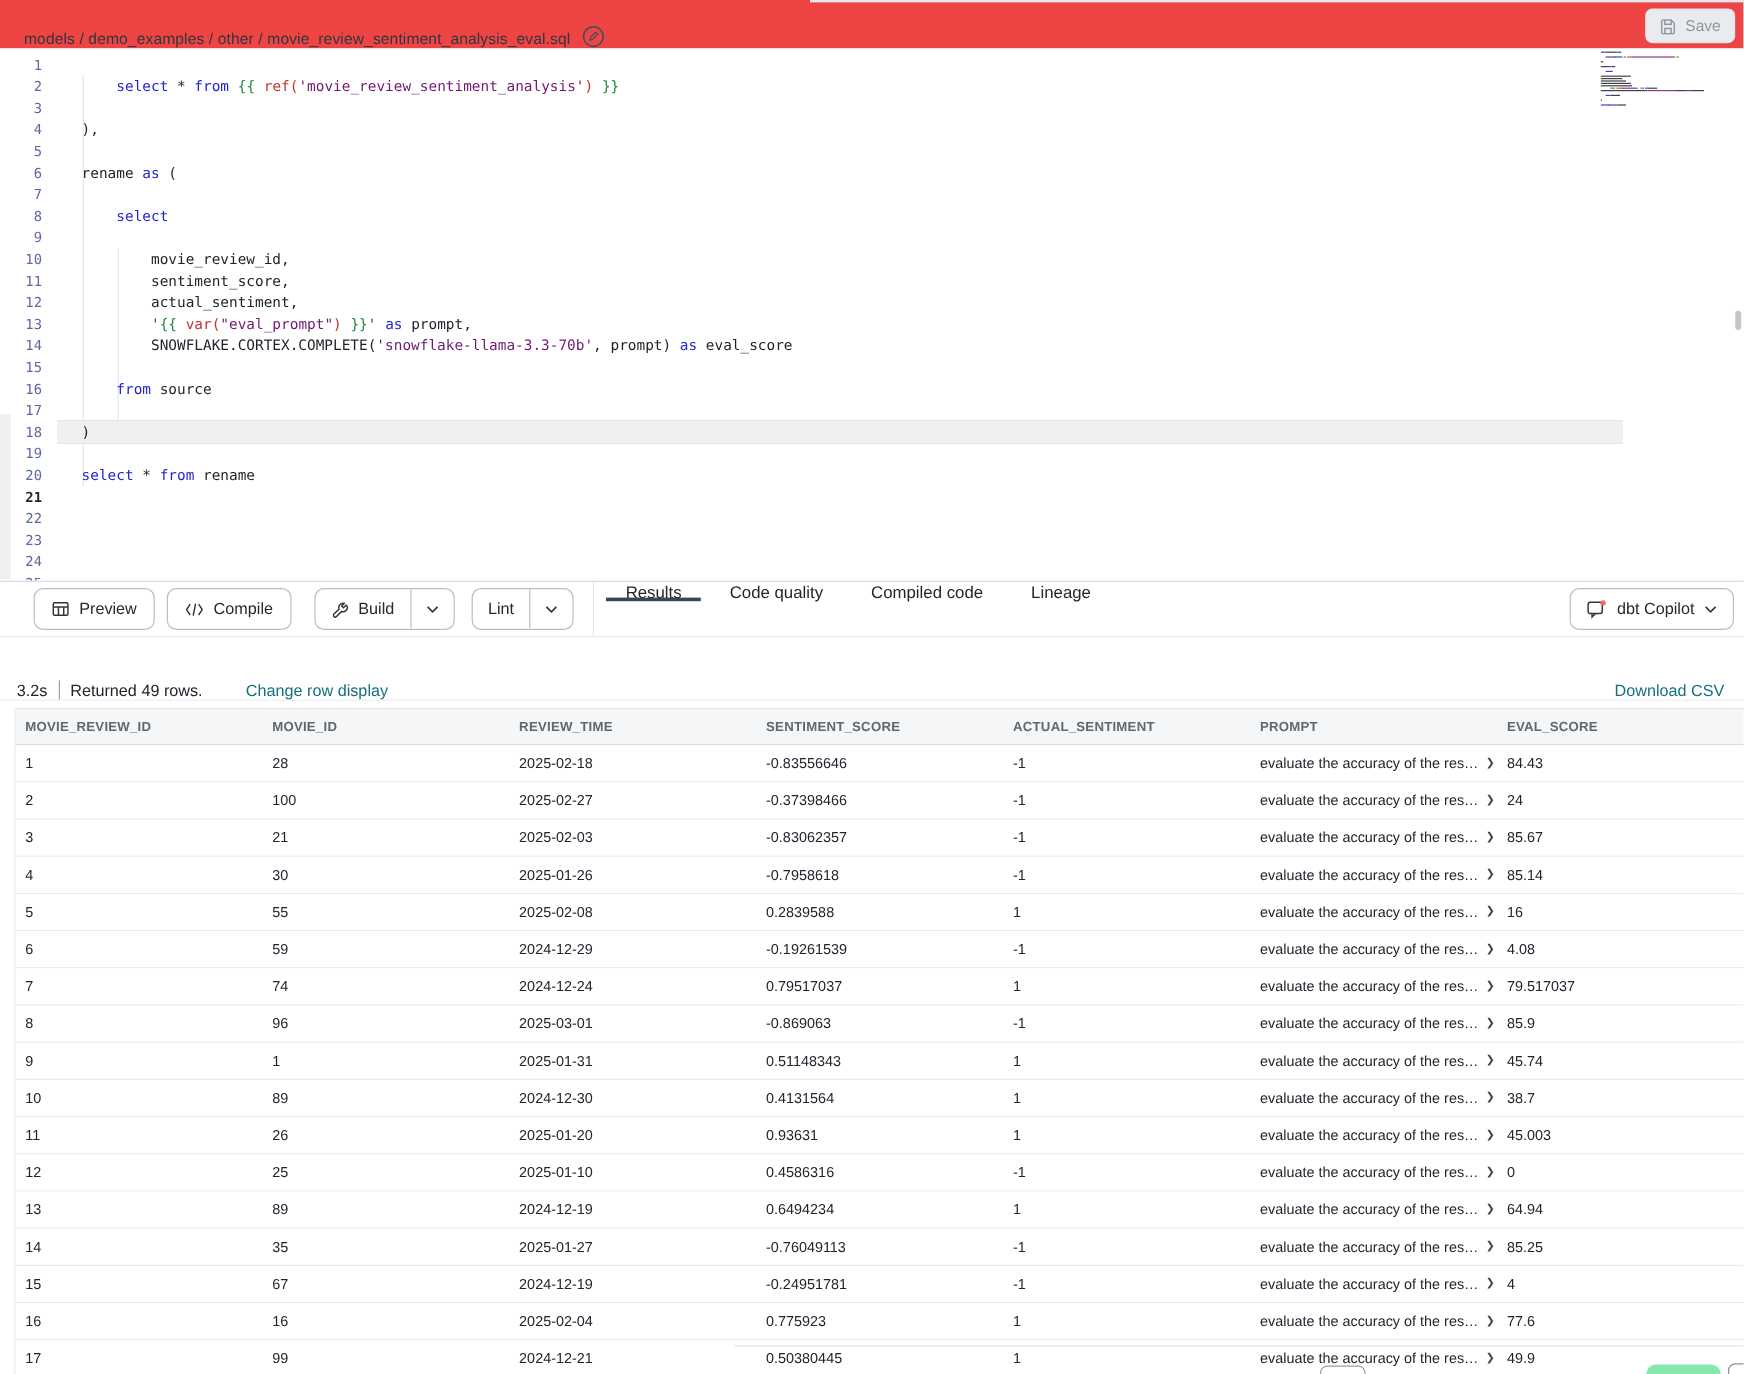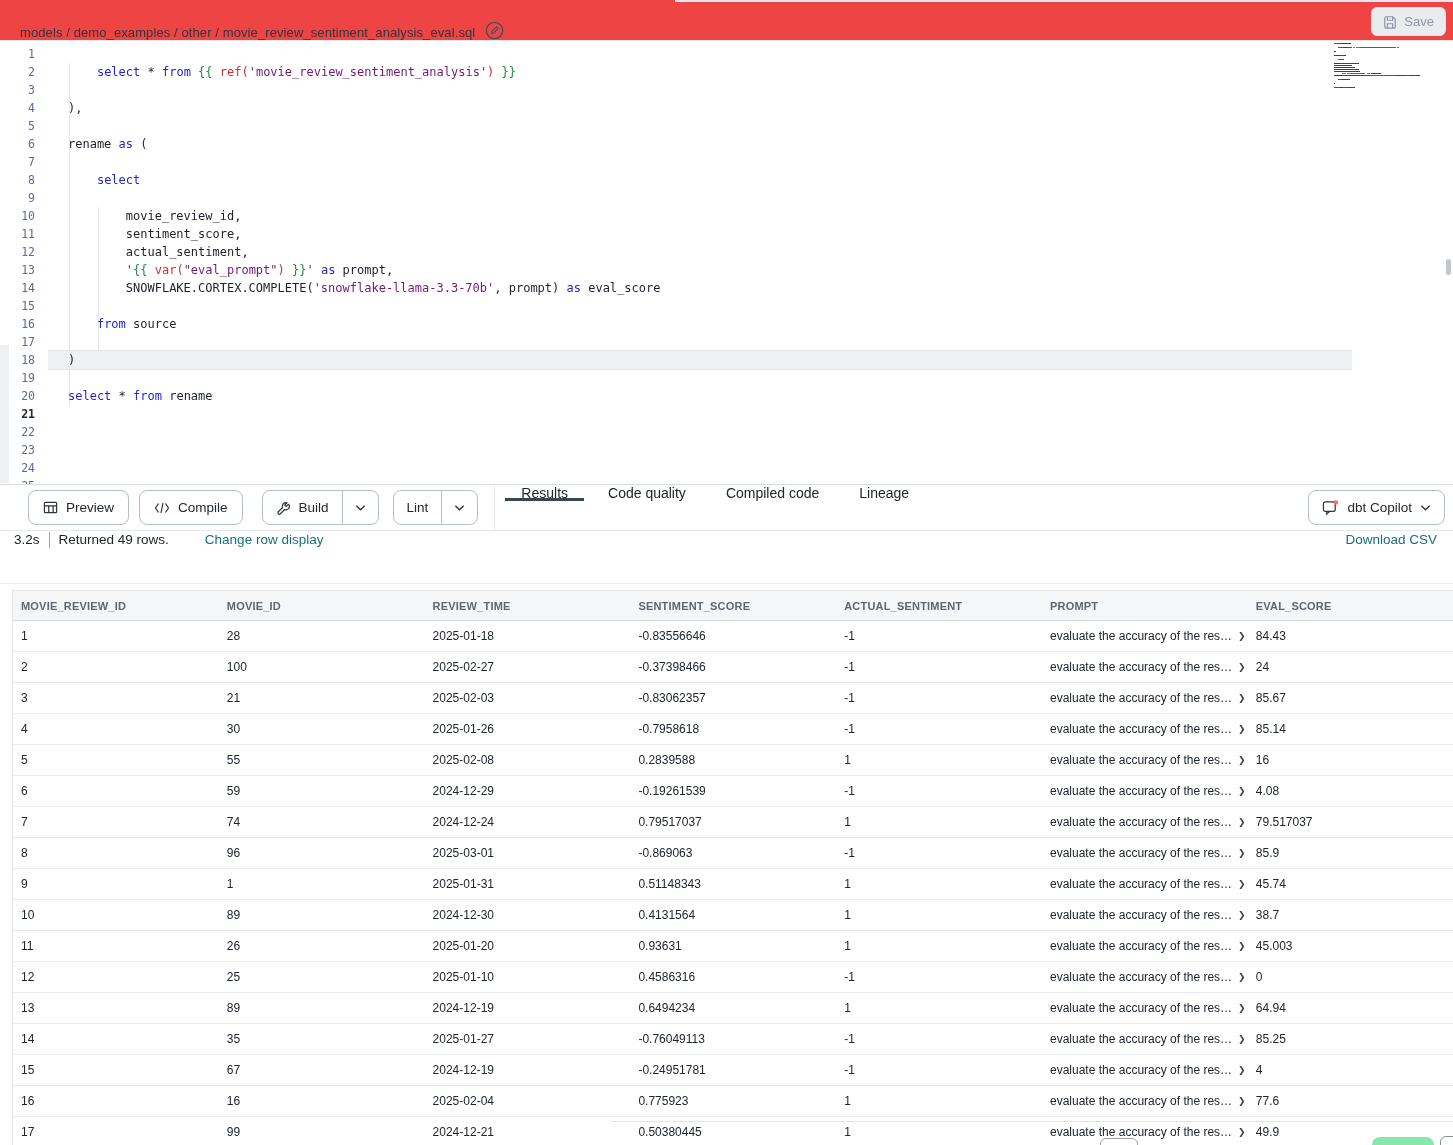--- a/index.html
+++ b/index.html
@@ -44,21 +44,21 @@
   .split .seg{display:flex;align-items:center;gap:8px;padding:0 13px;font-size:13.5px;color:#24292e}
   .split .chev{display:flex;align-items:center;padding:0 12px;border-left:1px solid #b6bec6}
   .tb-divider{width:1px;align-self:stretch;background:#e6e8ec;margin-left:6px}
   .tabs{display:flex;align-items:flex-start;height:46px;margin-left:26px}
   .tab{position:relative;display:flex;align-items:center;margin-right:40px;font-size:14px;color:#20262e;cursor:default}
   .tab.active::after{content:"";position:absolute;left:-16px;right:-16px;bottom:0;height:3px;background:#3a4656}
   .copilot{margin-left:auto;margin-right:8px;display:flex;align-items:center;gap:8px;height:33px;padding:0 13px;
            border:1px solid #b6bec6;border-radius:8px;background:#fff;font-size:13.5px;color:#24292e}
   
   .statusbar{position:absolute;left:0;top:532px;width:1453px;height:52px;border-bottom:1px solid #eceef0;
-             display:flex;align-items:flex-start;padding:0 14px;box-sizing:border-box;font-size:13.5px;color:#20262e}
+             display:flex;align-items:flex-end;padding:0 14px;box-sizing:border-box;font-size:13.5px;color:#20262e}
   .sb-div{width:1px;height:16px;background:#9aa2aa;margin:0 9px}
   .link{color:#166f7e;cursor:pointer}
   .sb-change{margin-left:36px}
   .sb-download{margin-left:auto;margin-right:2px}
   
   .rtable{position:absolute;left:12px;top:590px;width:1441px;border-left:1px solid #e3e6e9}
   .thead{display:flex;height:29px;background:#f5f6f8;border-top:1px solid #e3e6e9;border-bottom:1px solid #d6dadd}
   .th{flex:0 0 205.8px;display:flex;align-items:center;padding-left:8px;box-sizing:border-box;
       font-size:11px;font-weight:bold;color:#5d6872;letter-spacing:.2px}
   .trow{display:flex;height:30px;border-bottom:1px solid #e8eaed;background:#fff}
@@ -260,21 +260,21 @@
       <div class="th">REVIEW_TIME</div>
       <div class="th">SENTIMENT_SCORE</div>
       <div class="th">ACTUAL_SENTIMENT</div>
       <div class="th">PROMPT</div>
       <div class="th">EVAL_SCORE</div>
     </div>
   <div>
       <div class="trow">
         <div class="tcell">1</div>
         <div class="tcell">28</div>
-        <div class="tcell">2025-01-18</div>
+        <div class="tcell">2025-02-18</div>
         <div class="tcell">-0.83556646</div>
         <div class="tcell">-1</div>
         <div class="tcell">
           <span>evaluate the accuracy of the res…</span>
           <span class="pchev">❯</span>
         </div>
         <div class="tcell">84.43</div>
       </div>
       <div class="trow">
         <div class="tcell">2</div>

